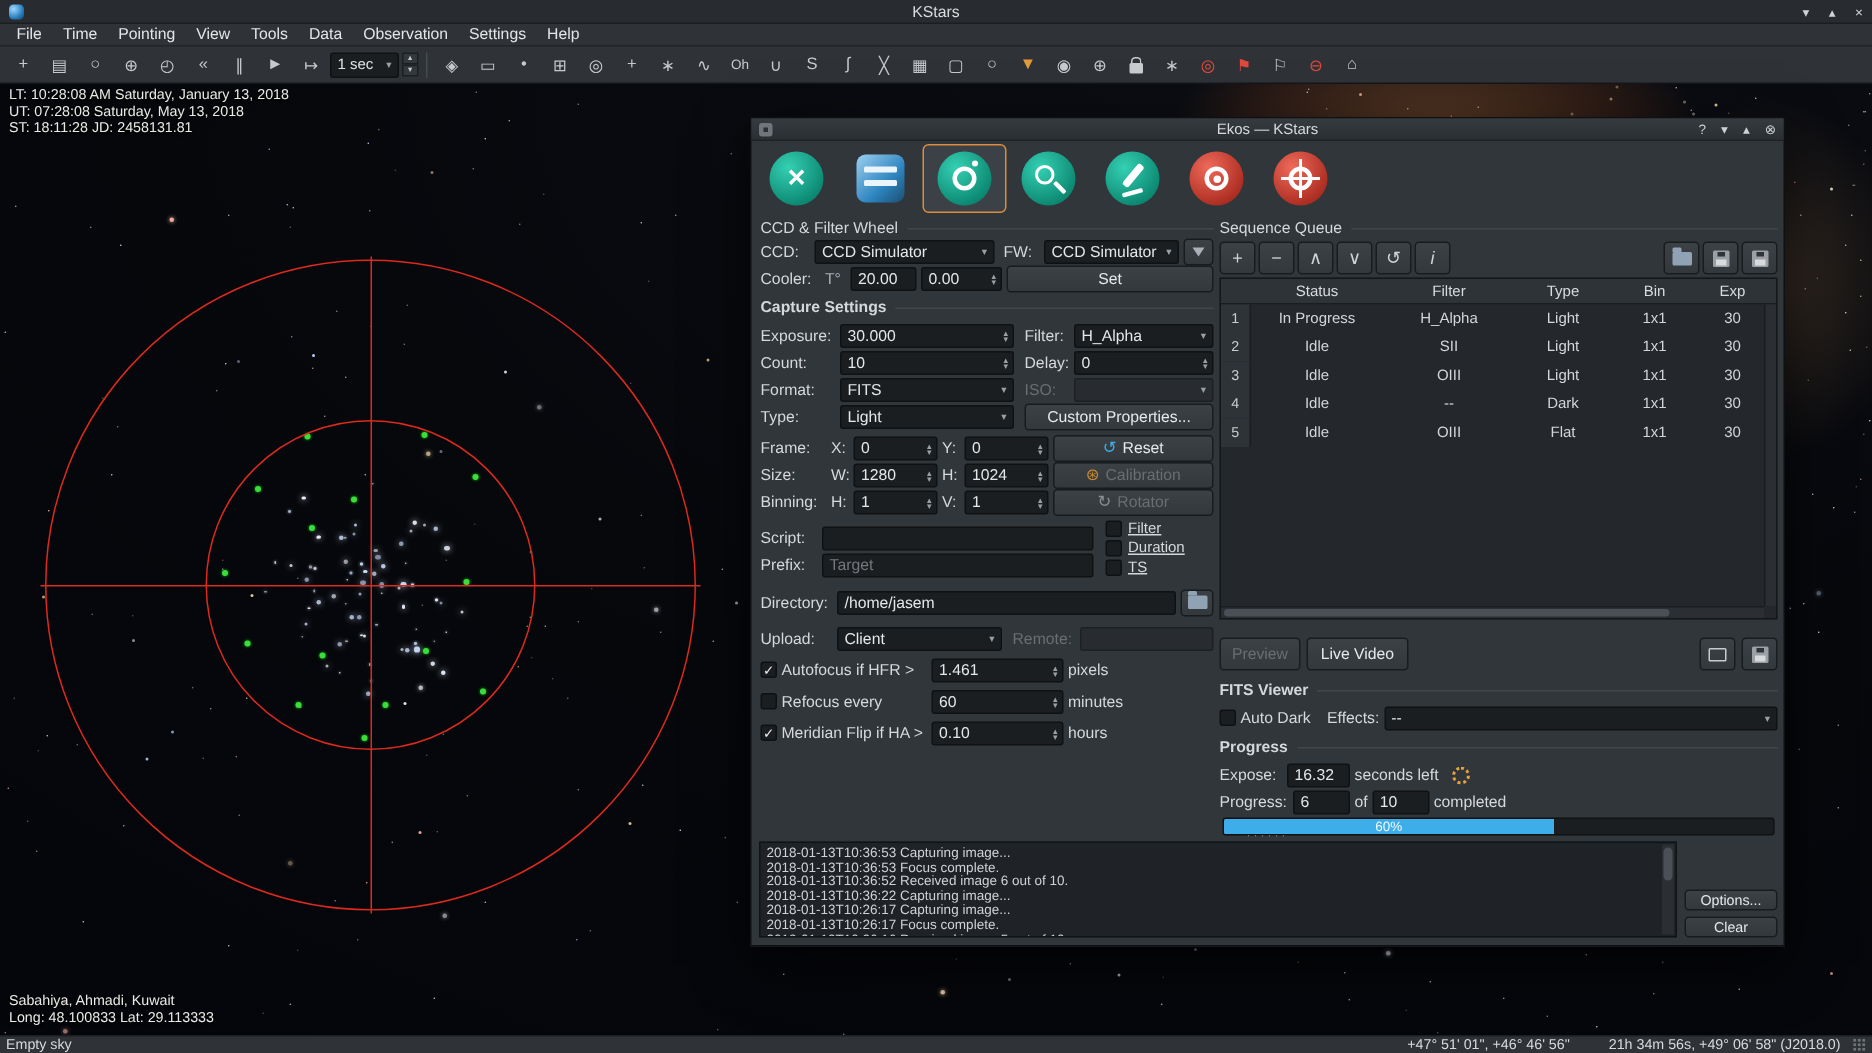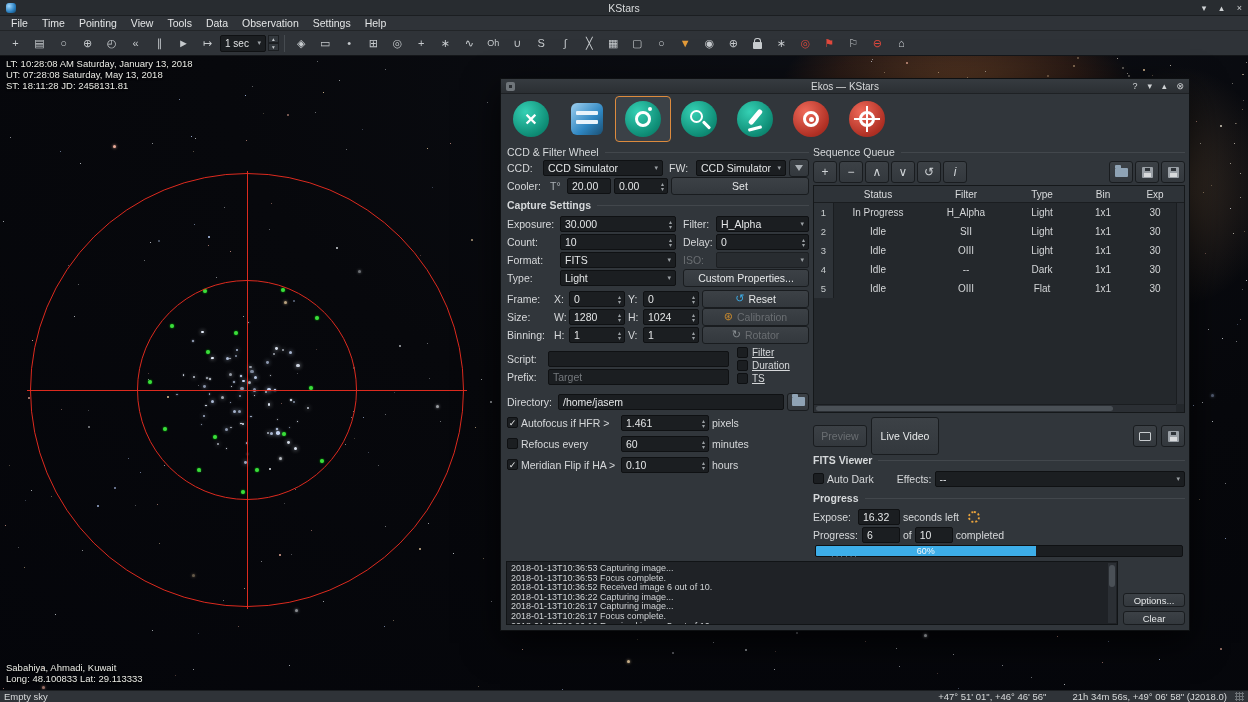--- a/index.html
+++ b/index.html
@@ -906,20 +906,26 @@
     </div>
 
     <div class="row" style="margin-top:7px">
       <span class="lab" style="width:48px">Directory:</span>
       <span class="inp" style="flex:1">/home/jasem</span>
       <span class="btn" style="width:22px;padding:0">
           <i class="icofolder"></i>
         </span>
     </div>
 
+    <div class="row" style="margin-top:7px">
+      <span class="lab" style="width:48px">Upload:</span>
+      <span class="inp combo" style="width:110px">Client</span>
+      <span class="lab" style="width:42px;margin-left:4px;color:#6a6e72">Remote:</span>
+      <span class="inp dis" style="flex:1"></span>
+    </div>
 
 
     <div class="row" style="margin-top:4px">
       <span class="chk on"></span>
       <span class="lab" style="width:97px">Autofocus if HFR &gt;</span>
       <span class="inp spin" style="width:88px">1.461</span>
       <span class="lab">pixels</span>
     </div>
     <div class="row" style="margin-top:4px">
       <span class="chk"></span>
@@ -1012,40 +1018,40 @@
       <div class="vscr"></div>
       <div class="hscr">
           <div class="thumb"></div>
         </div>
     </div>
 
     <div id="sqbtns">
       <span class="btn dis" style="width:54px;height:22px">
           <span>Preview</span>
         </span>
-      <span class="btn" style="width:68px;height:38px">
+      <span class="btn" style="width:68px;height:22px">
           <span>Live Video</span>
         </span>
       <span style="flex:1"></span>
       <span class="sqb">
           <i class="icoscreen"></i>
         </span>
       <span class="sqb">
           <i class="icodisk"></i>
         </span>
     </div>
 
     <div class="gl b" style="margin-top:6px">
         <span>FITS Viewer</span>
         <i class="ln"></i>
       </div>
     <div class="row" style="margin-top:3px">
       <span class="chk"></span>
       <span class="lab">Auto Dark</span>
-      <span class="lab" style="margin-left:20px">Effects:</span>
+      <span class="lab" style="margin-left:8px">Effects:</span>
       <span class="inp combo" style="flex:1">--</span>
     </div>
 
     <div class="gl b" style="margin-top:4px">
         <span>Progress</span>
         <i class="ln"></i>
       </div>
     <div class="row" style="margin-top:3px">
       <span class="lab" style="width:42px">Expose:</span>
       <span class="inp" style="width:42px">16.32</span>

